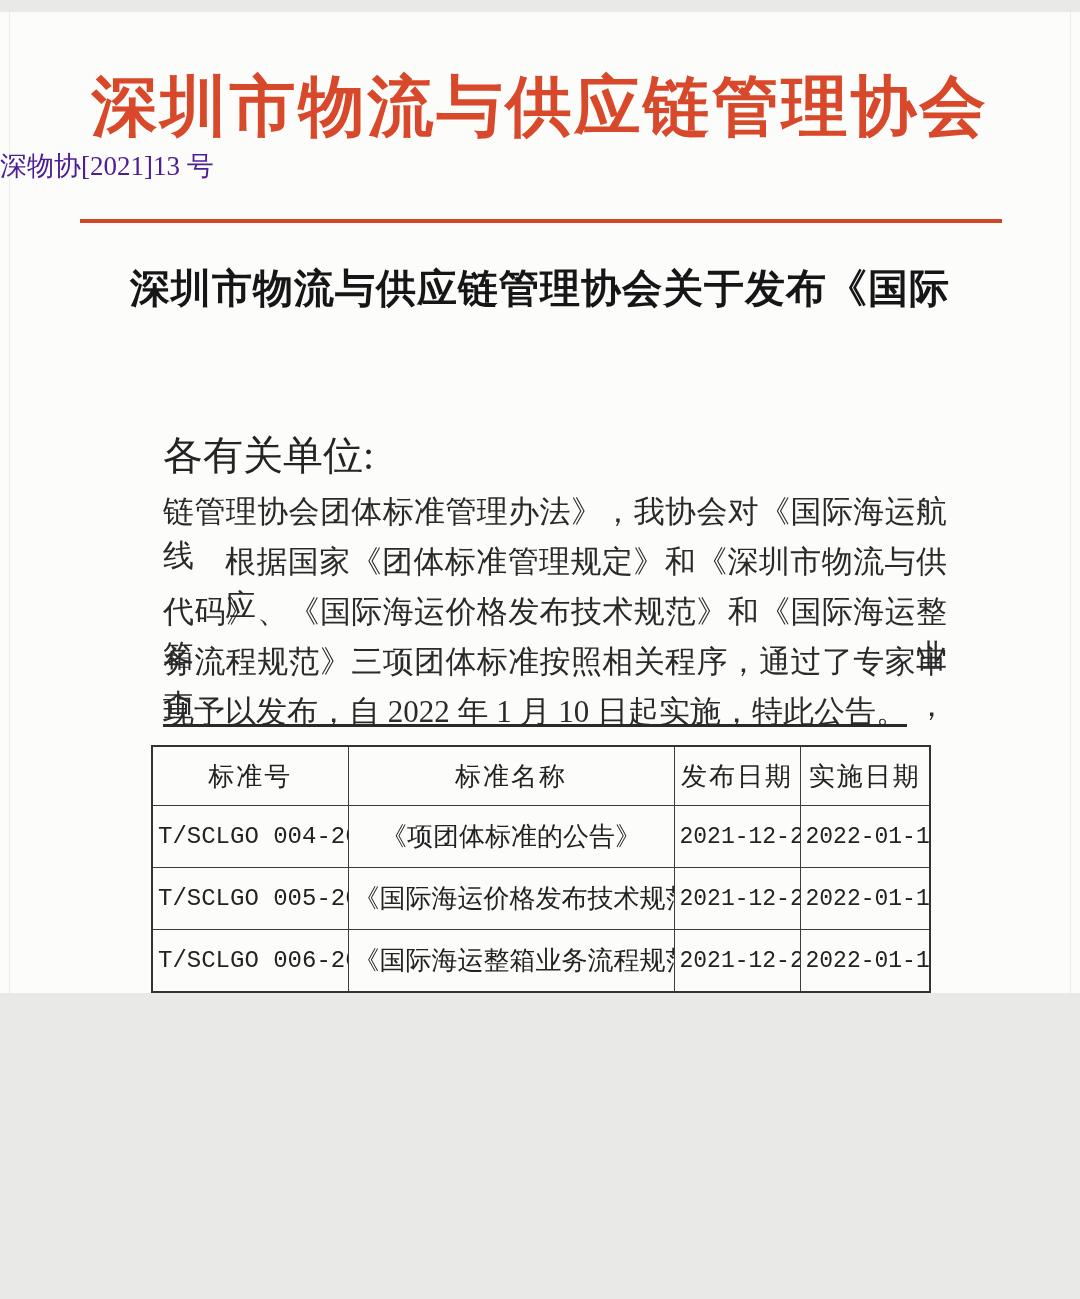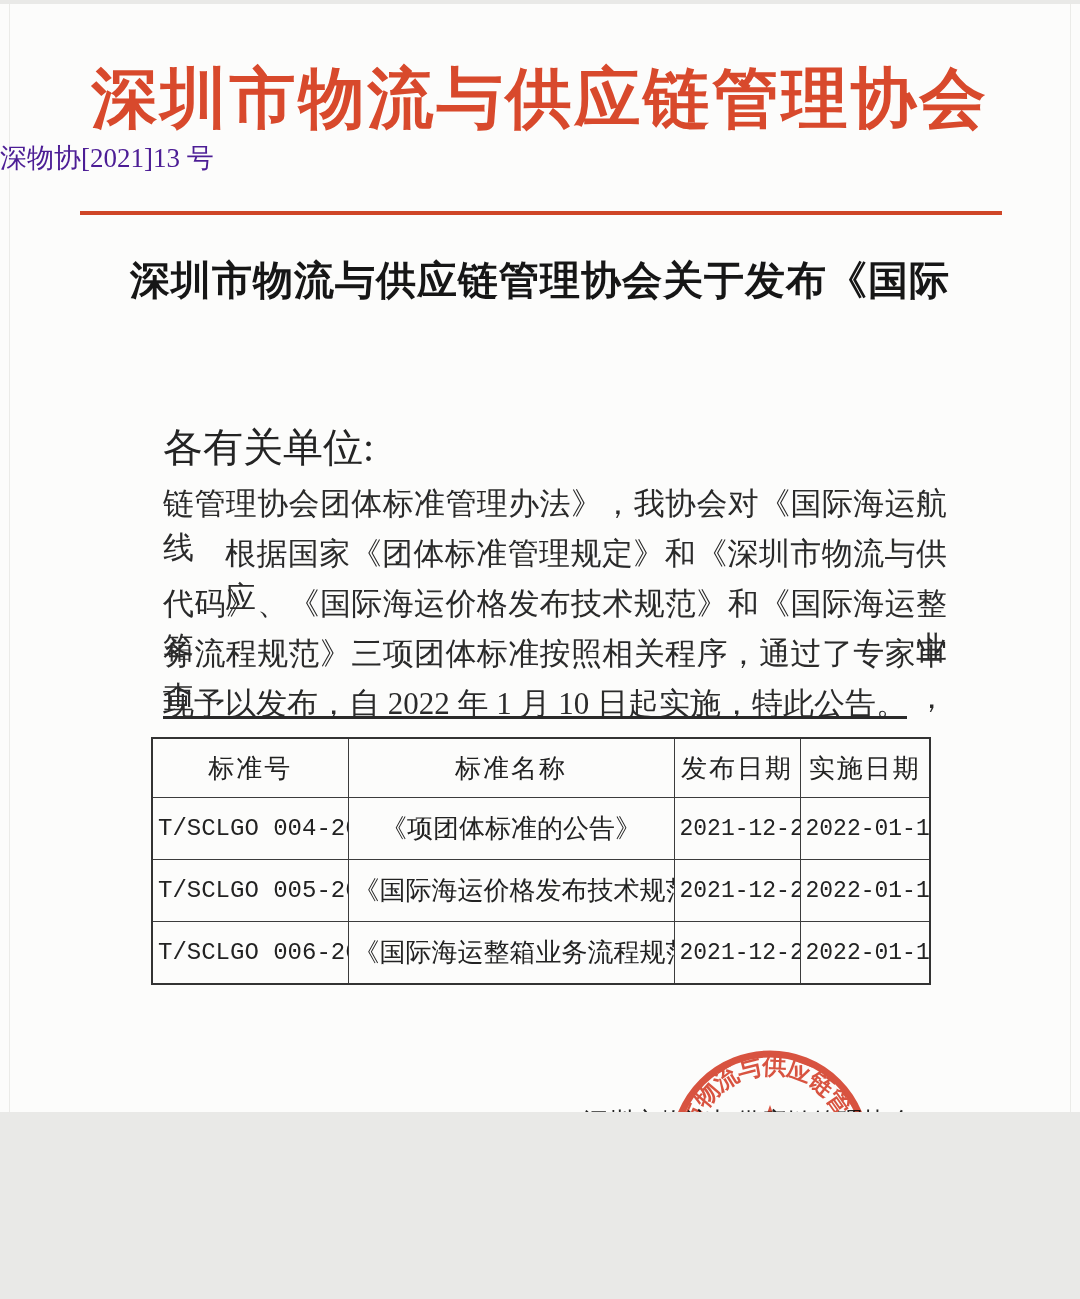--- a/index.html
+++ b/index.html
@@ -1,20 +1,20 @@
 <!DOCTYPE html>
 <html><head>
 <meta charset="utf-8">
 <style>
   html,body { margin:0; padding:0; background:#e9e9e7; }
   .page {
     position: relative;
     width: 1080px;
-    height: 1108px;
-    margin: 4px auto;
+    height: 981px;
+    margin: 12px auto;
     background: #fcfcfb;
     overflow: hidden;
     font-family: "Liberation Serif", serif;
     color: #262626;
   }
   .page-edge { position:absolute; top:0; bottom:0; width:1px; background:#ebebe8; }
   .page-edge.left  { left:9px; }
   .page-edge.right { left:1070px; }
 
   .masthead-title {

